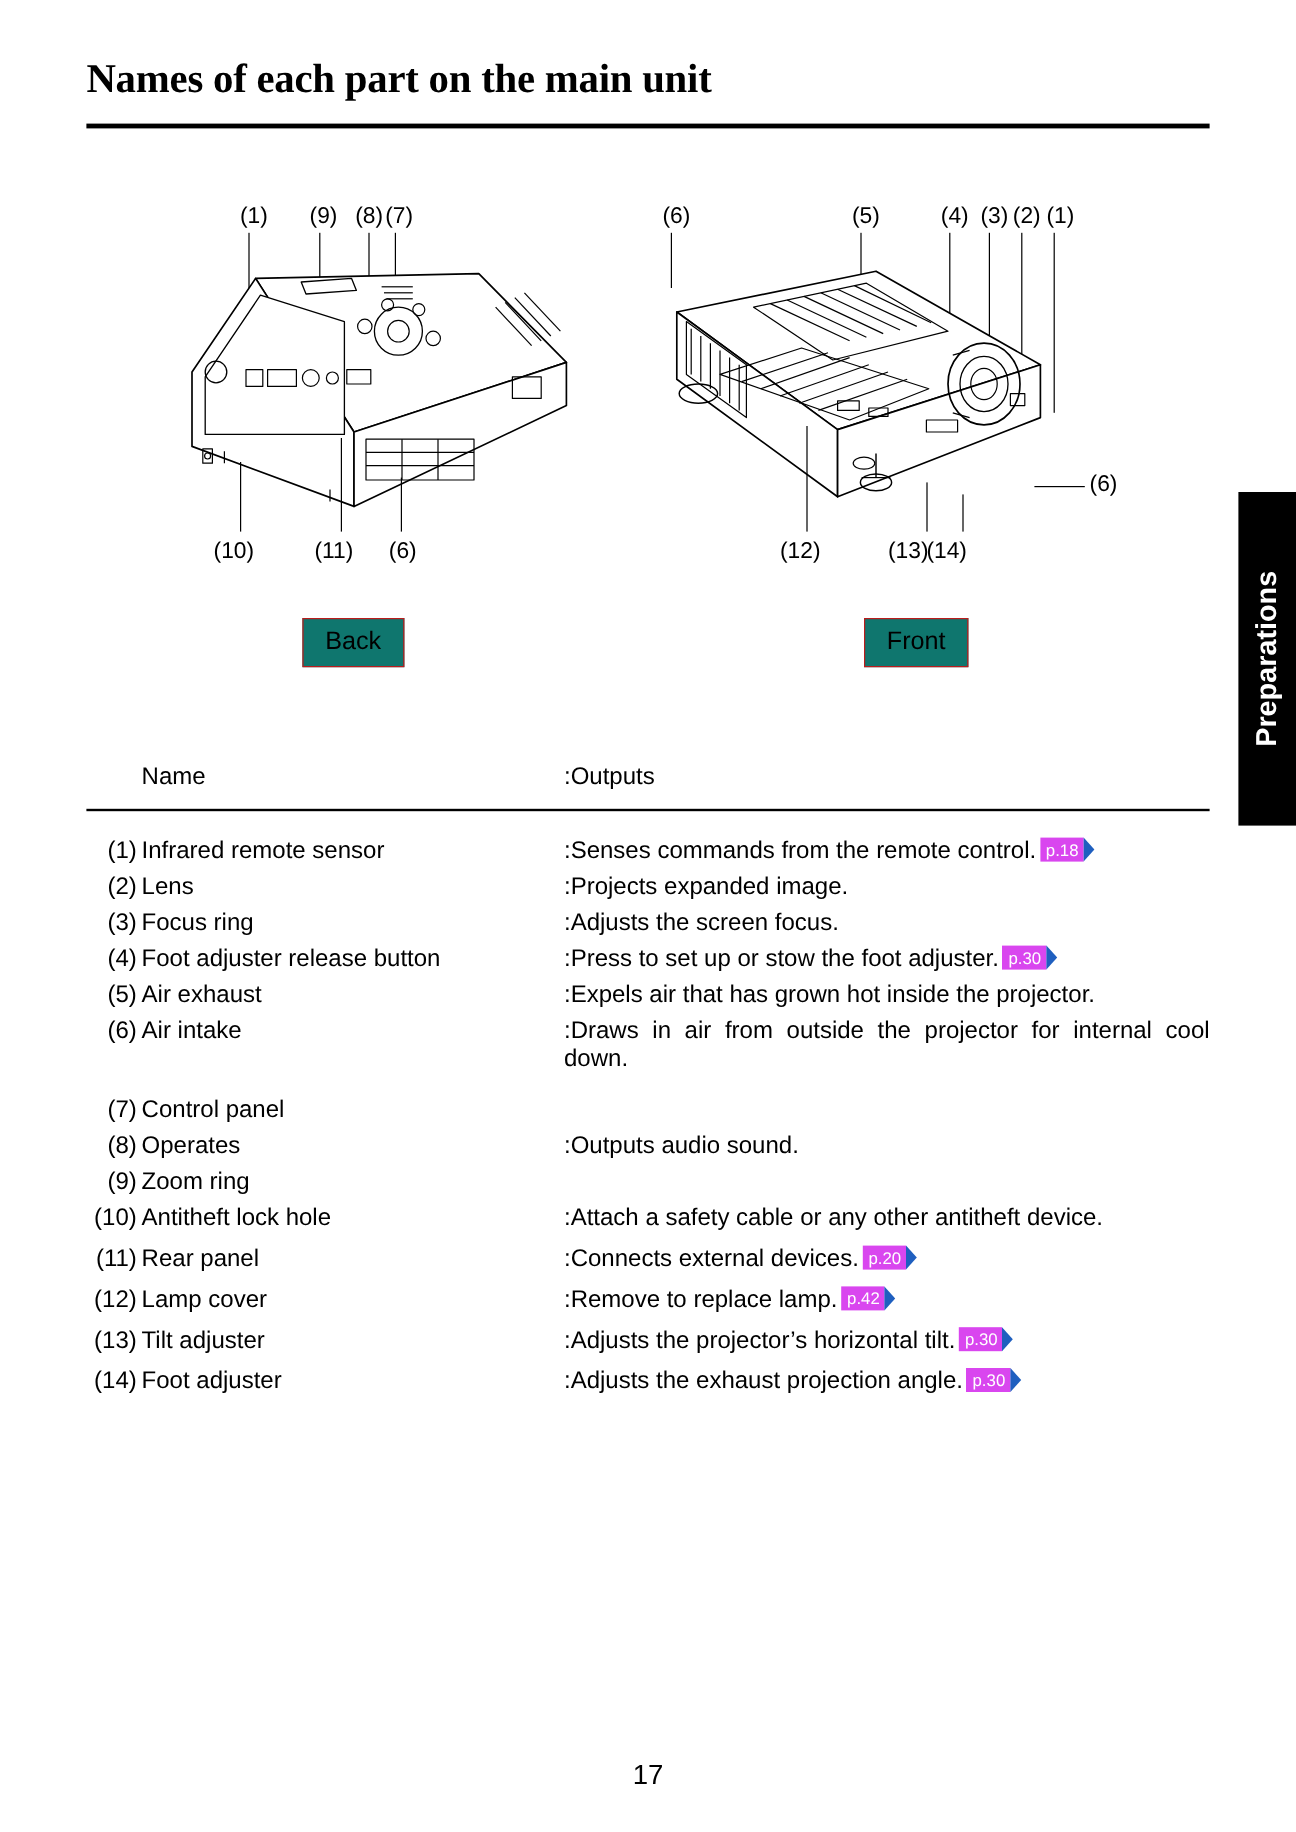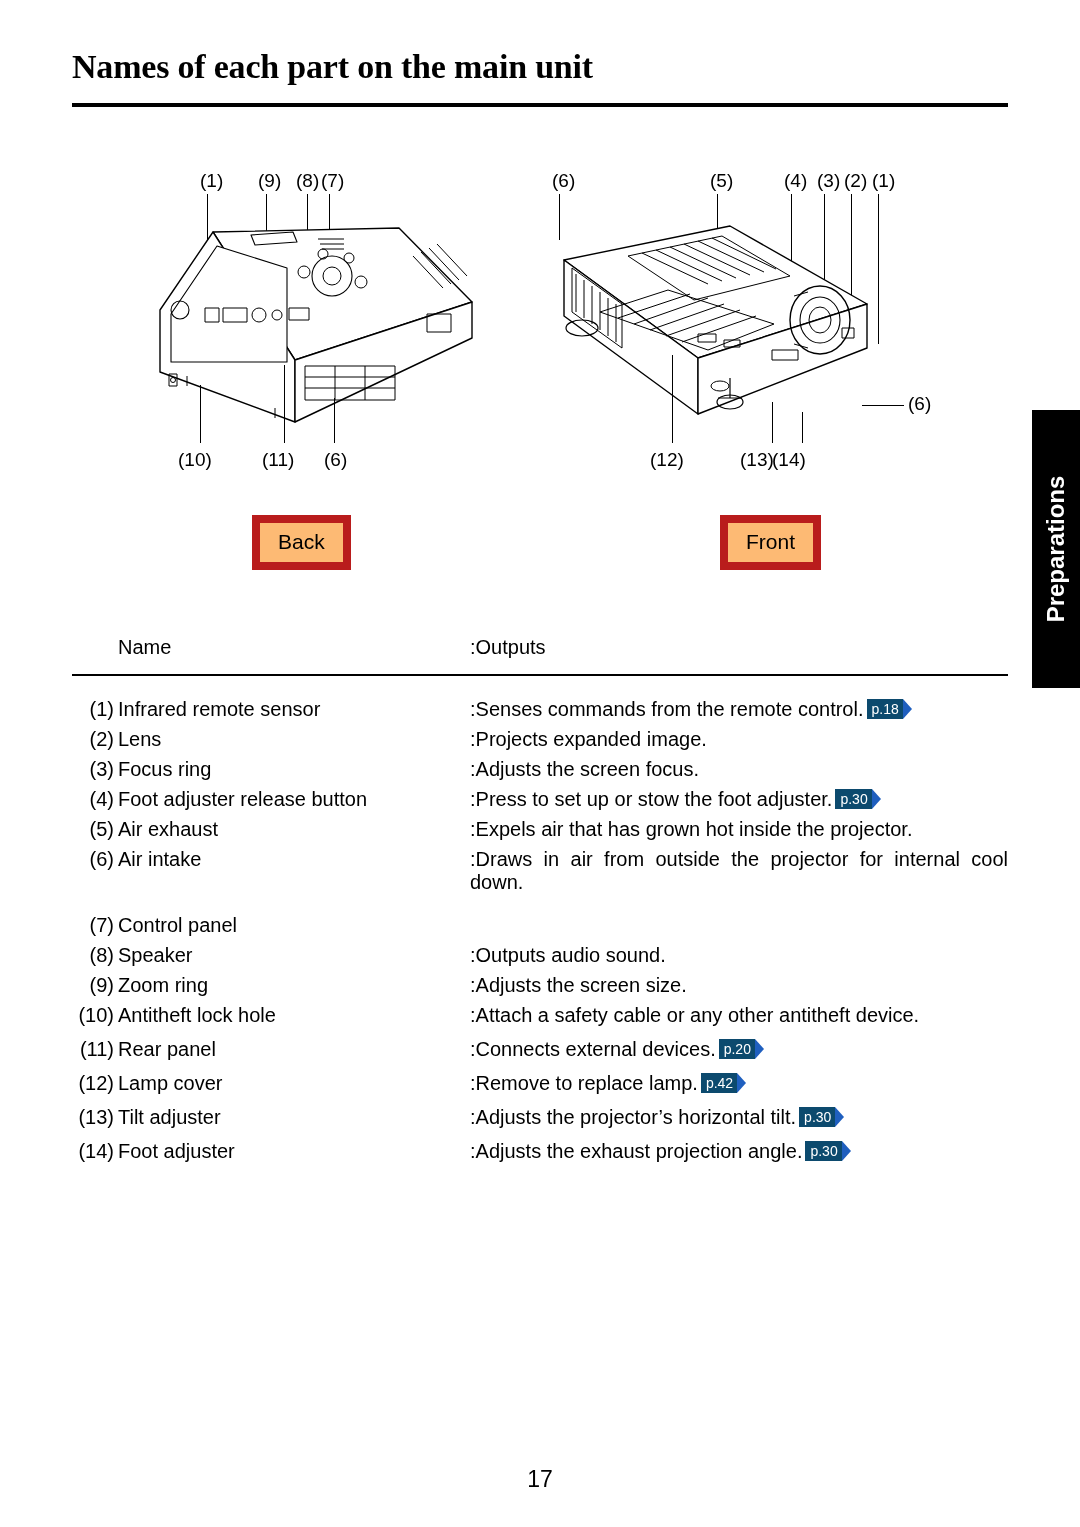--- a/index.html
+++ b/index.html
@@ -77,24 +77,24 @@
   }
   .leader-h {
     position: absolute;
     background: #000;
     height: 1px;
   }
 
   
   .box-label {
     position: absolute;
-    border: 8px solid #b91c1c;
+    border: 1px solid #b91c1c;
     font-size: 21px;
     padding: 7px 18px 8px 18px;
-    background: #fdba74;
+    background: #0f766e;
   }
 
   
   .table-wrap {
     position: absolute;
     left: 72px;
     top: 636px;
     width: 936px;
   }
   .thead {
@@ -143,21 +143,21 @@
     width: 538px;
   }
   .row.tall { min-height: 60px; }
   .func.justify {
     text-align: justify;
     text-align-last: left;
   }
   .pageref {
     display: inline-block;
     position: relative;
-    background: #0c4a6e;
+    background: #d946ef;
     color: #fff;
     font-size: 14px;
     line-height: 14px;
     padding: 3px 4px 3px 5px;
     vertical-align: 2px;
     margin-left: 3px;
   }
   .pageref::after {
     content: "";
     position: absolute;
@@ -407,28 +407,27 @@
       <div class="func justify">:Draws in air from outside the projector for internal cool down.</div>
     </div>
 
     <div class="row" style="height:30px;">
       <div class="num">(7)</div>
       <div class="name">Control panel</div>
     </div>
 
     <div class="row" style="height:30px;">
       <div class="num">(8)</div>
-      <div class="name">Speaker</div>
+      <div class="name">Operates</div>
       <div class="func"><span>:Outputs audio sound.</span></div>
     </div>
 
     <div class="row" style="height:30px;">
       <div class="num">(9)</div>
       <div class="name">Zoom ring</div>
-      <div class="func"><span>:Adjusts the screen size.</span></div>
     </div>
 
     <div class="row" style="height:34px;">
       <div class="num">(10)</div>
       <div class="name">Antitheft lock hole</div>
       <div class="func"><span>:Attach a safety cable or any other antitheft device.</span></div>
     </div>
 
     <div class="row" style="height:34px;">
       <div class="num">(11)</div>

